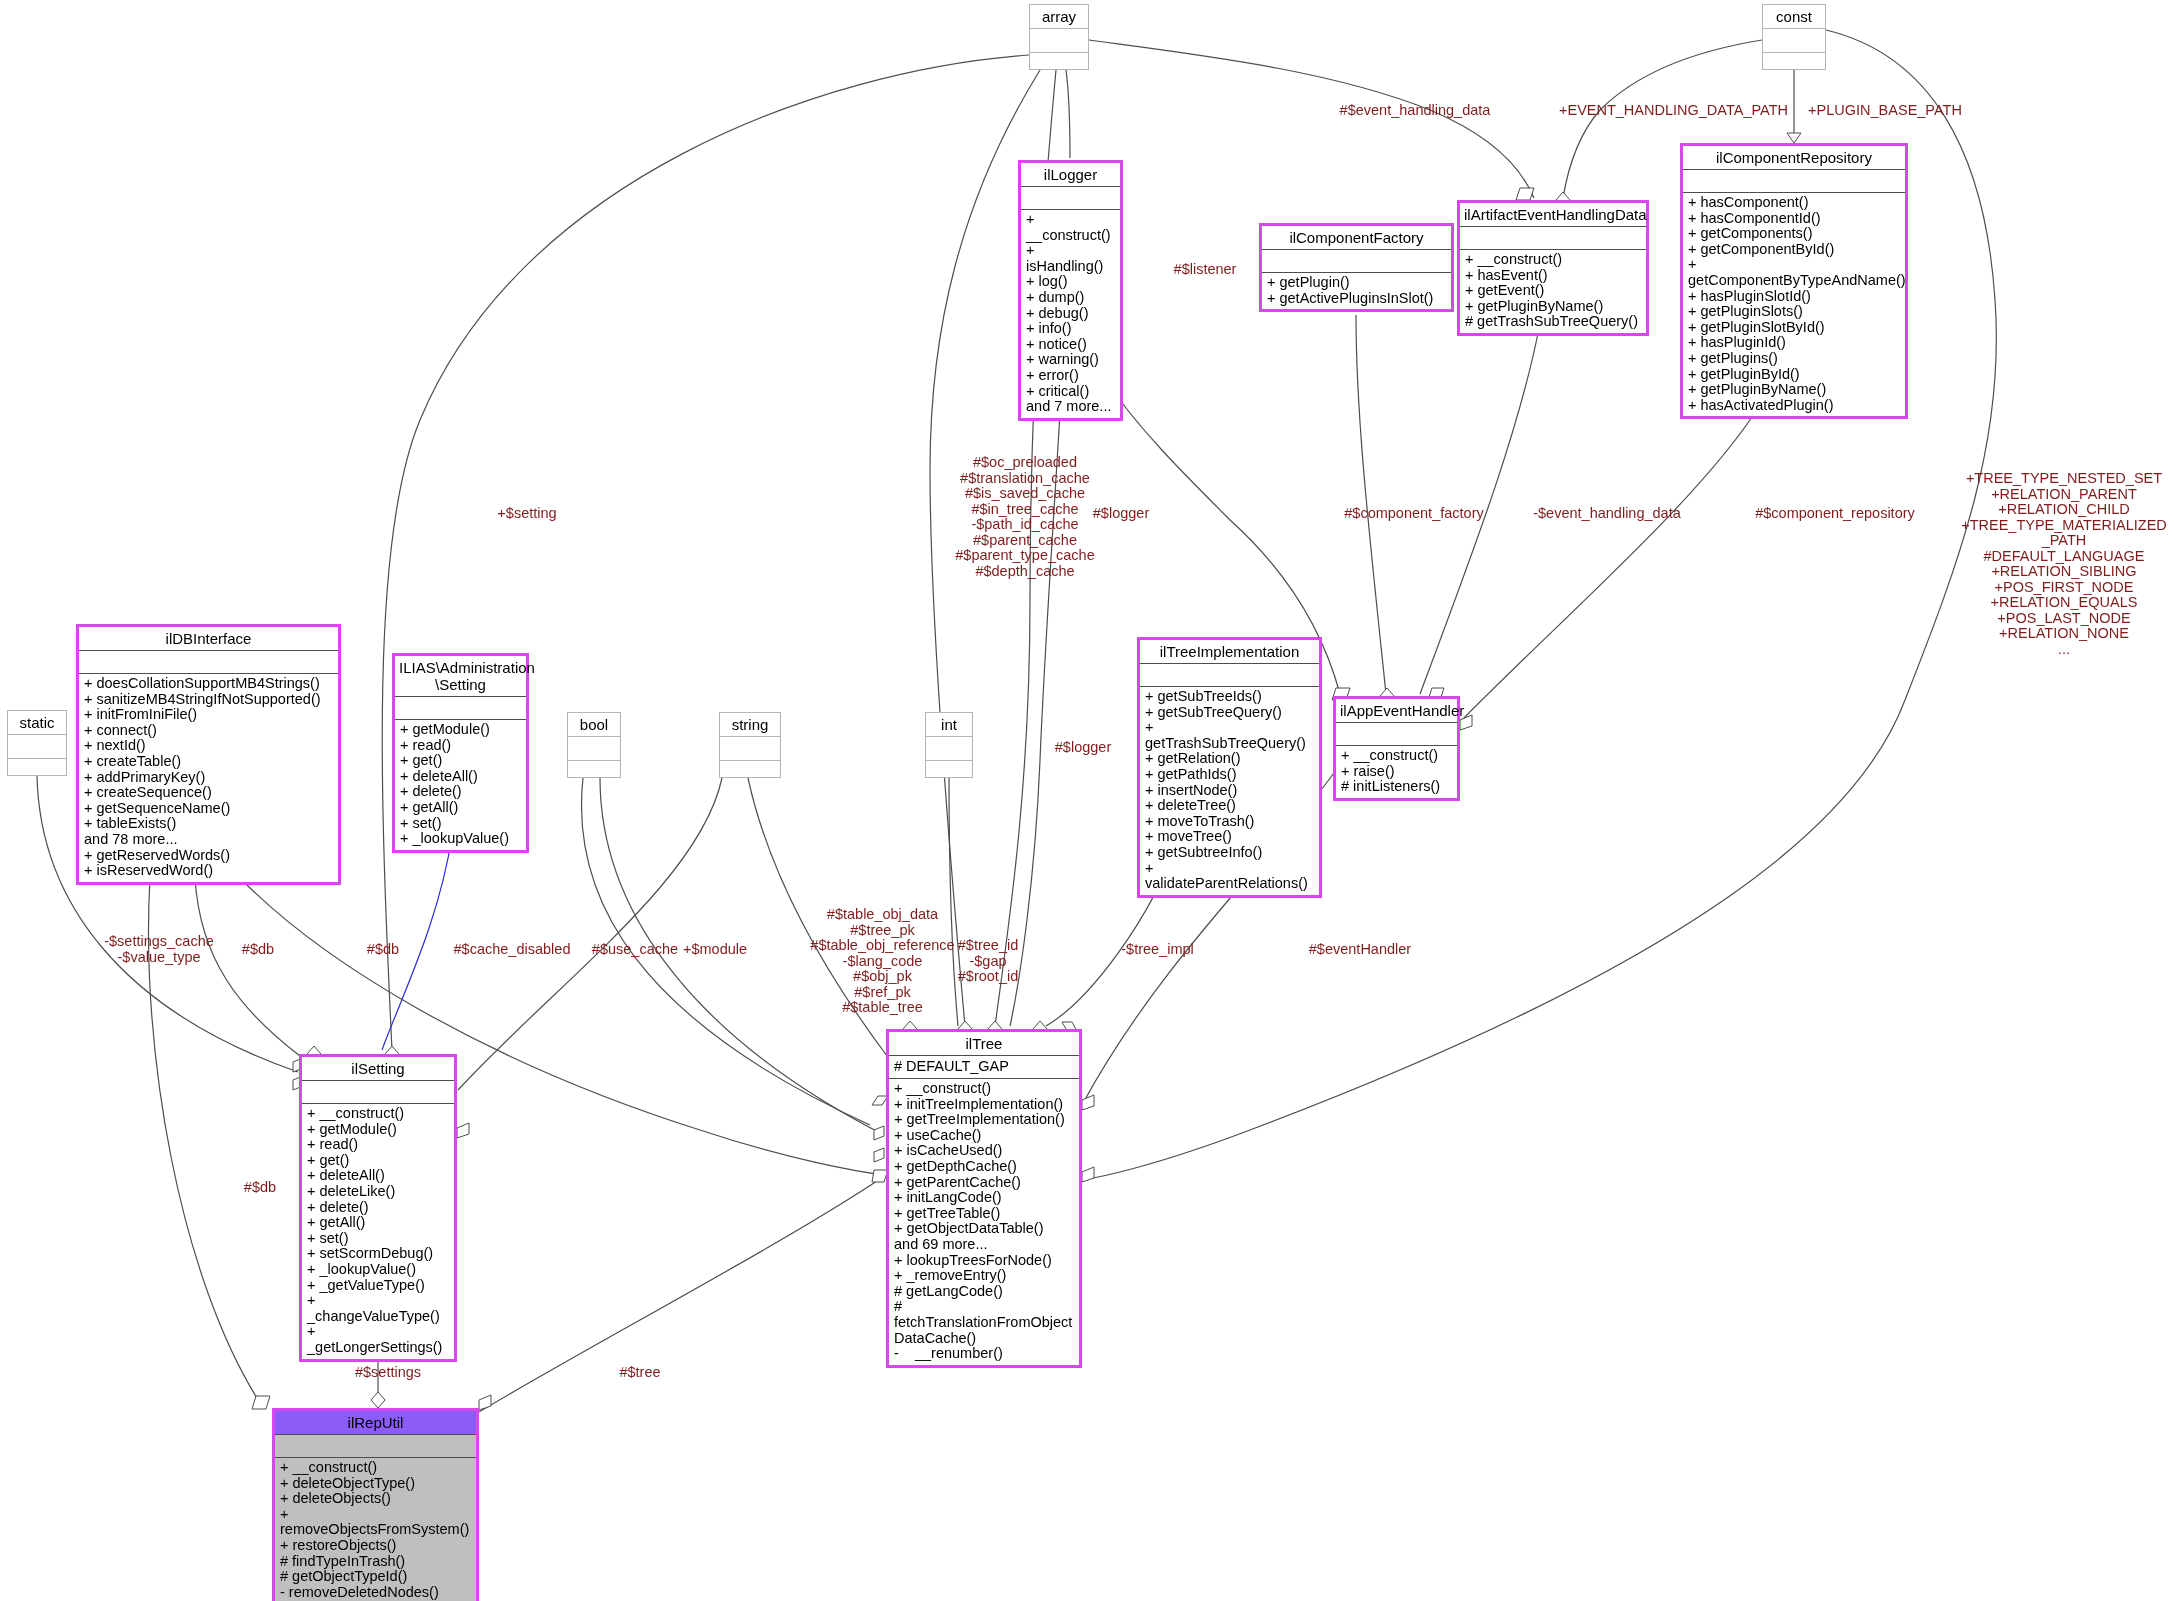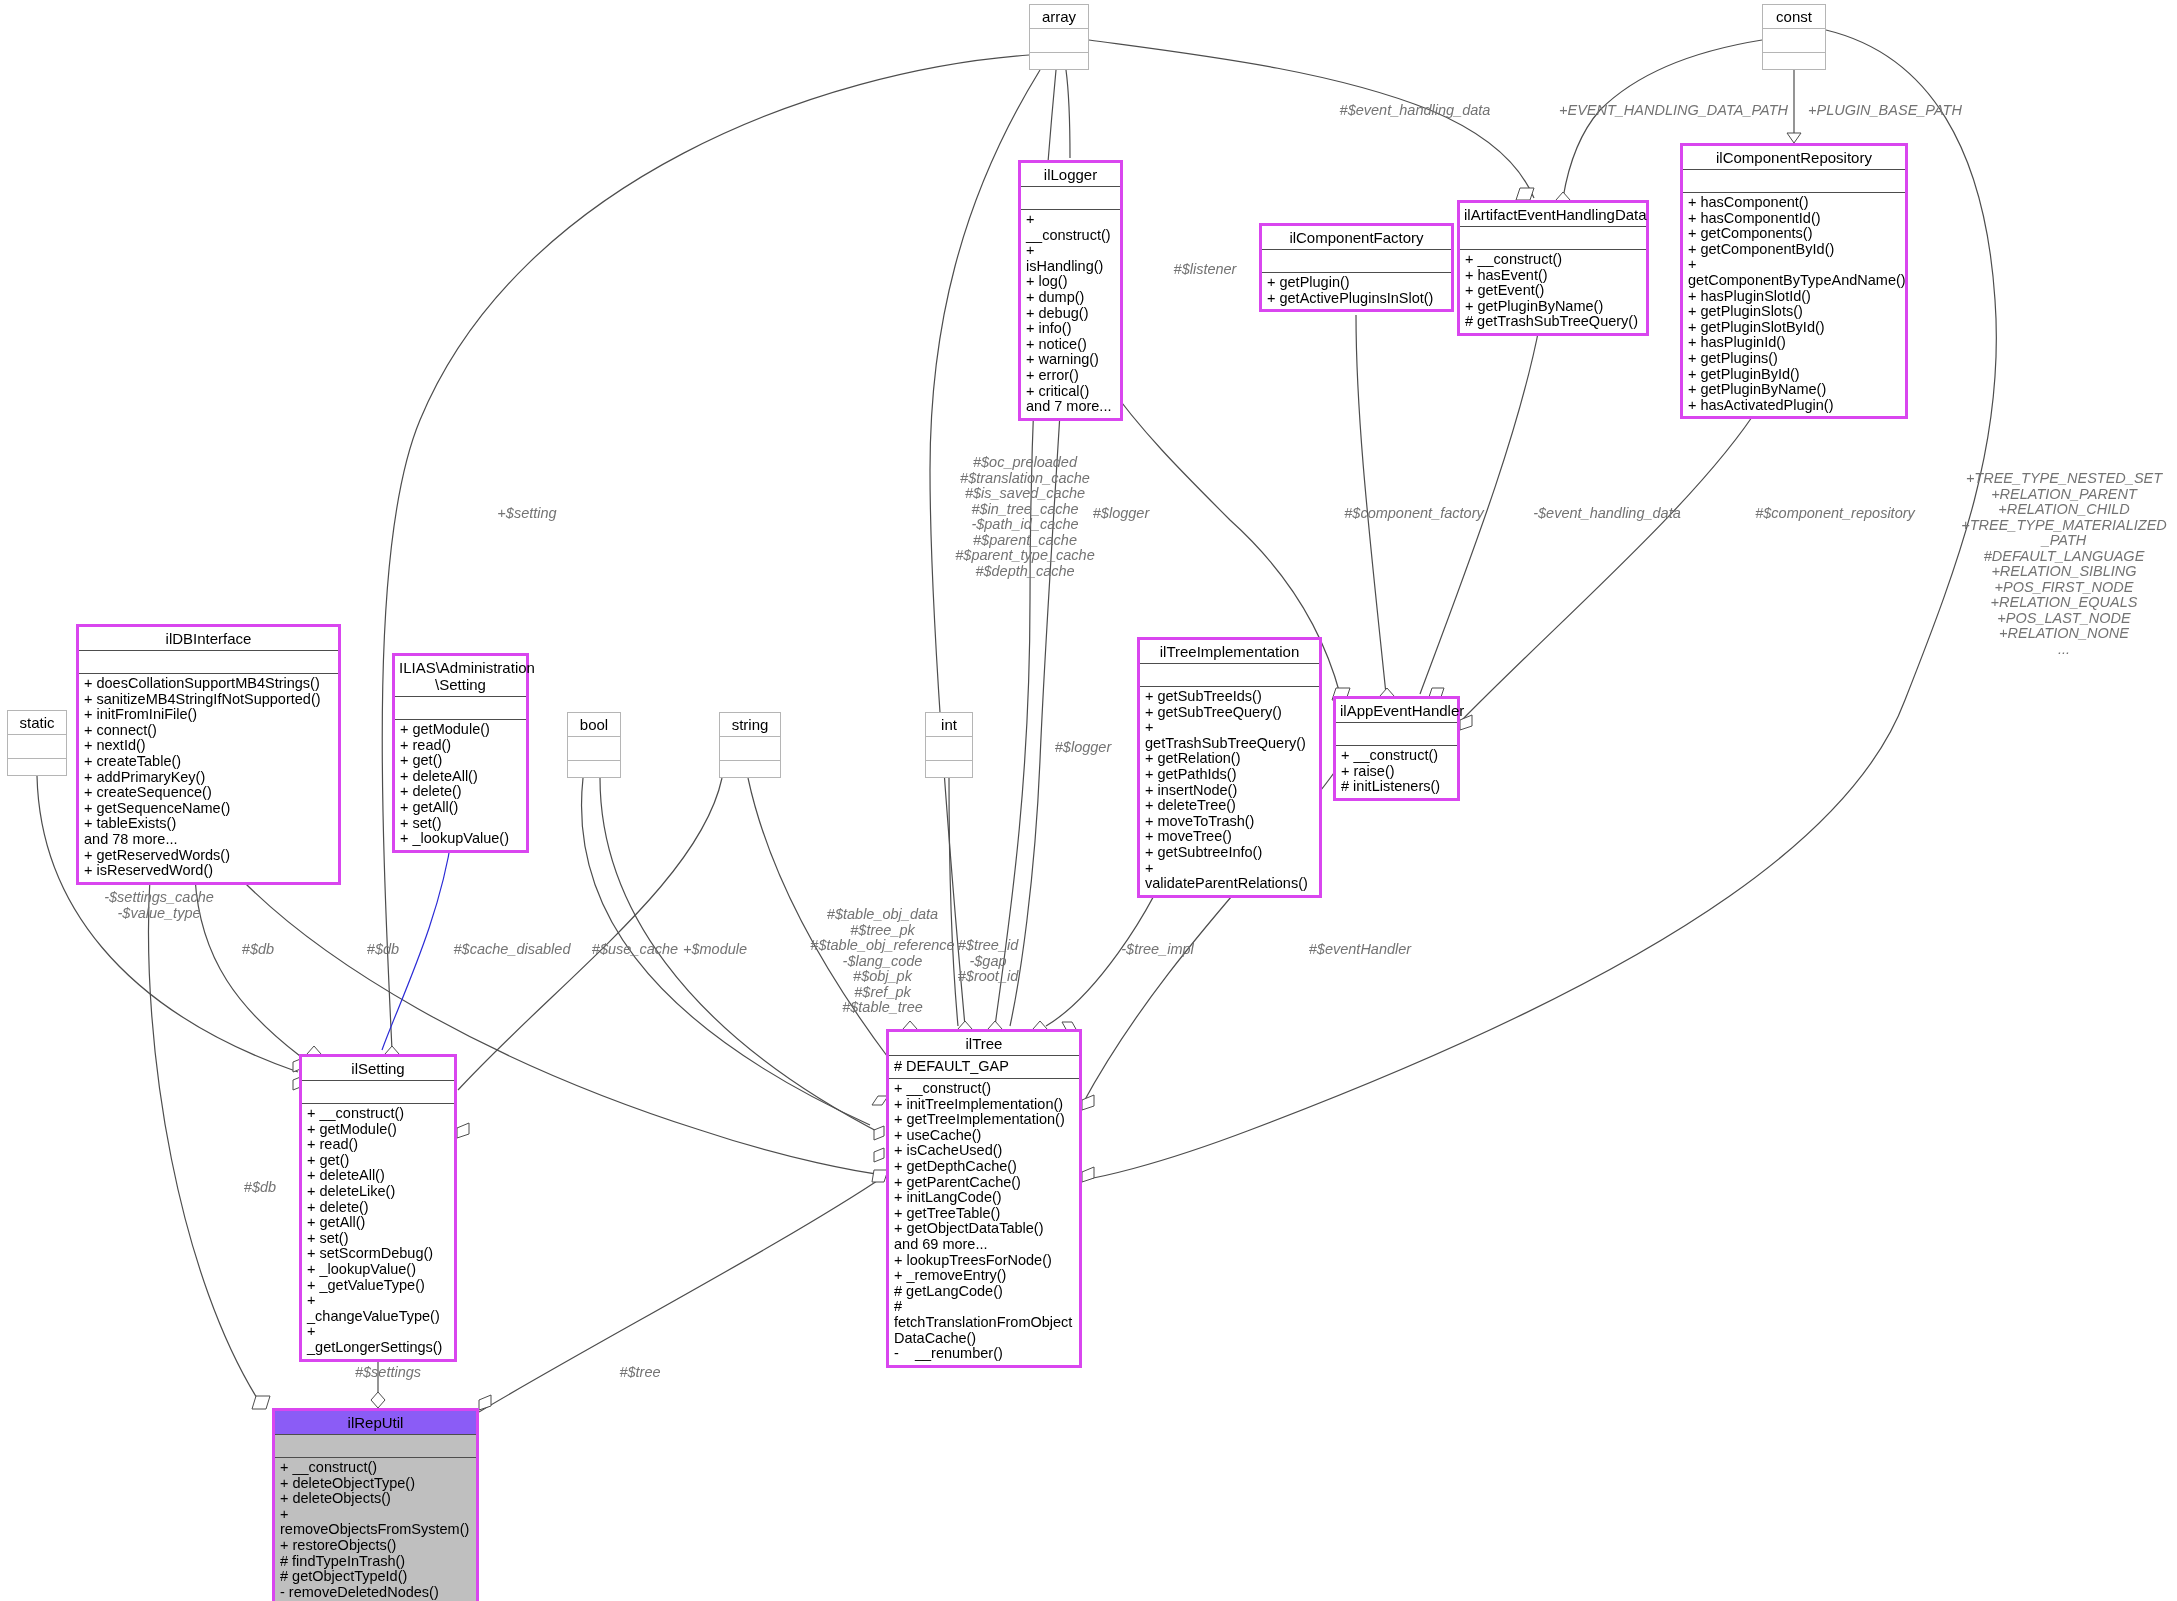--- a/index.html
+++ b/index.html
@@ -70,26 +70,25 @@
   
   .uml.current{background:#bfbfbf;}
   .uml.current .attrs{background:#bfbfbf;}
   .uml.current .ops{background:#bfbfbf;}
   .uml.current .title{background:#8b5cf6;}
   
   .elabel{
     position:absolute;
     font-size:14.5px;
     line-height:15.5px;
-    color:#737373;
+    color:#7f1d1d;
     text-align:center;
     white-space:pre-line;
     z-index:6;
     background:transparent;
-    font-style:italic;
   }
 </style>
 </head>
 <body>
 
 <div id="canvas">
 
   <svg id="edges" viewBox="0 0 2177 1601" xmlns="http://www.w3.org/2000/svg">
     <defs>
       <g id="dia-open">
@@ -424,21 +423,21 @@
 +TREE_TYPE_MATERIALIZED
 _PATH
 #DEFAULT_LANGUAGE
 +RELATION_SIBLING
 +POS_FIRST_NODE
 +RELATION_EQUALS
 +POS_LAST_NODE
 +RELATION_NONE
 ...</div>
       <div class="elabel" style="left: 1038px; top: 740px; width: 90px;">#$logger</div>
-      <div class="elabel" style="left: 84px; top: 890px; width: 150px;">-$settings_cache
+      <div class="elabel" style="left: 84px; top: 934px; width: 150px;">-$settings_cache
 -$value_type</div>
       <div class="elabel" style="left: 228px; top: 942px; width: 60px;">#$db</div>
       <div class="elabel" style="left: 353px; top: 942px; width: 60px;">#$db</div>
       <div class="elabel" style="left: 432px; top: 942px; width: 160px;">#$cache_disabled</div>
       <div class="elabel" style="left: 570px; top: 942px; width: 130px;">#$use_cache</div>
       <div class="elabel" style="left: 660px; top: 942px; width: 110px;">+$module</div>
       <div class="elabel" style="left: 795px; top: 907px; width: 175px;">#$table_obj_data
 #$tree_pk
 #$table_obj_reference
 -$lang_code

